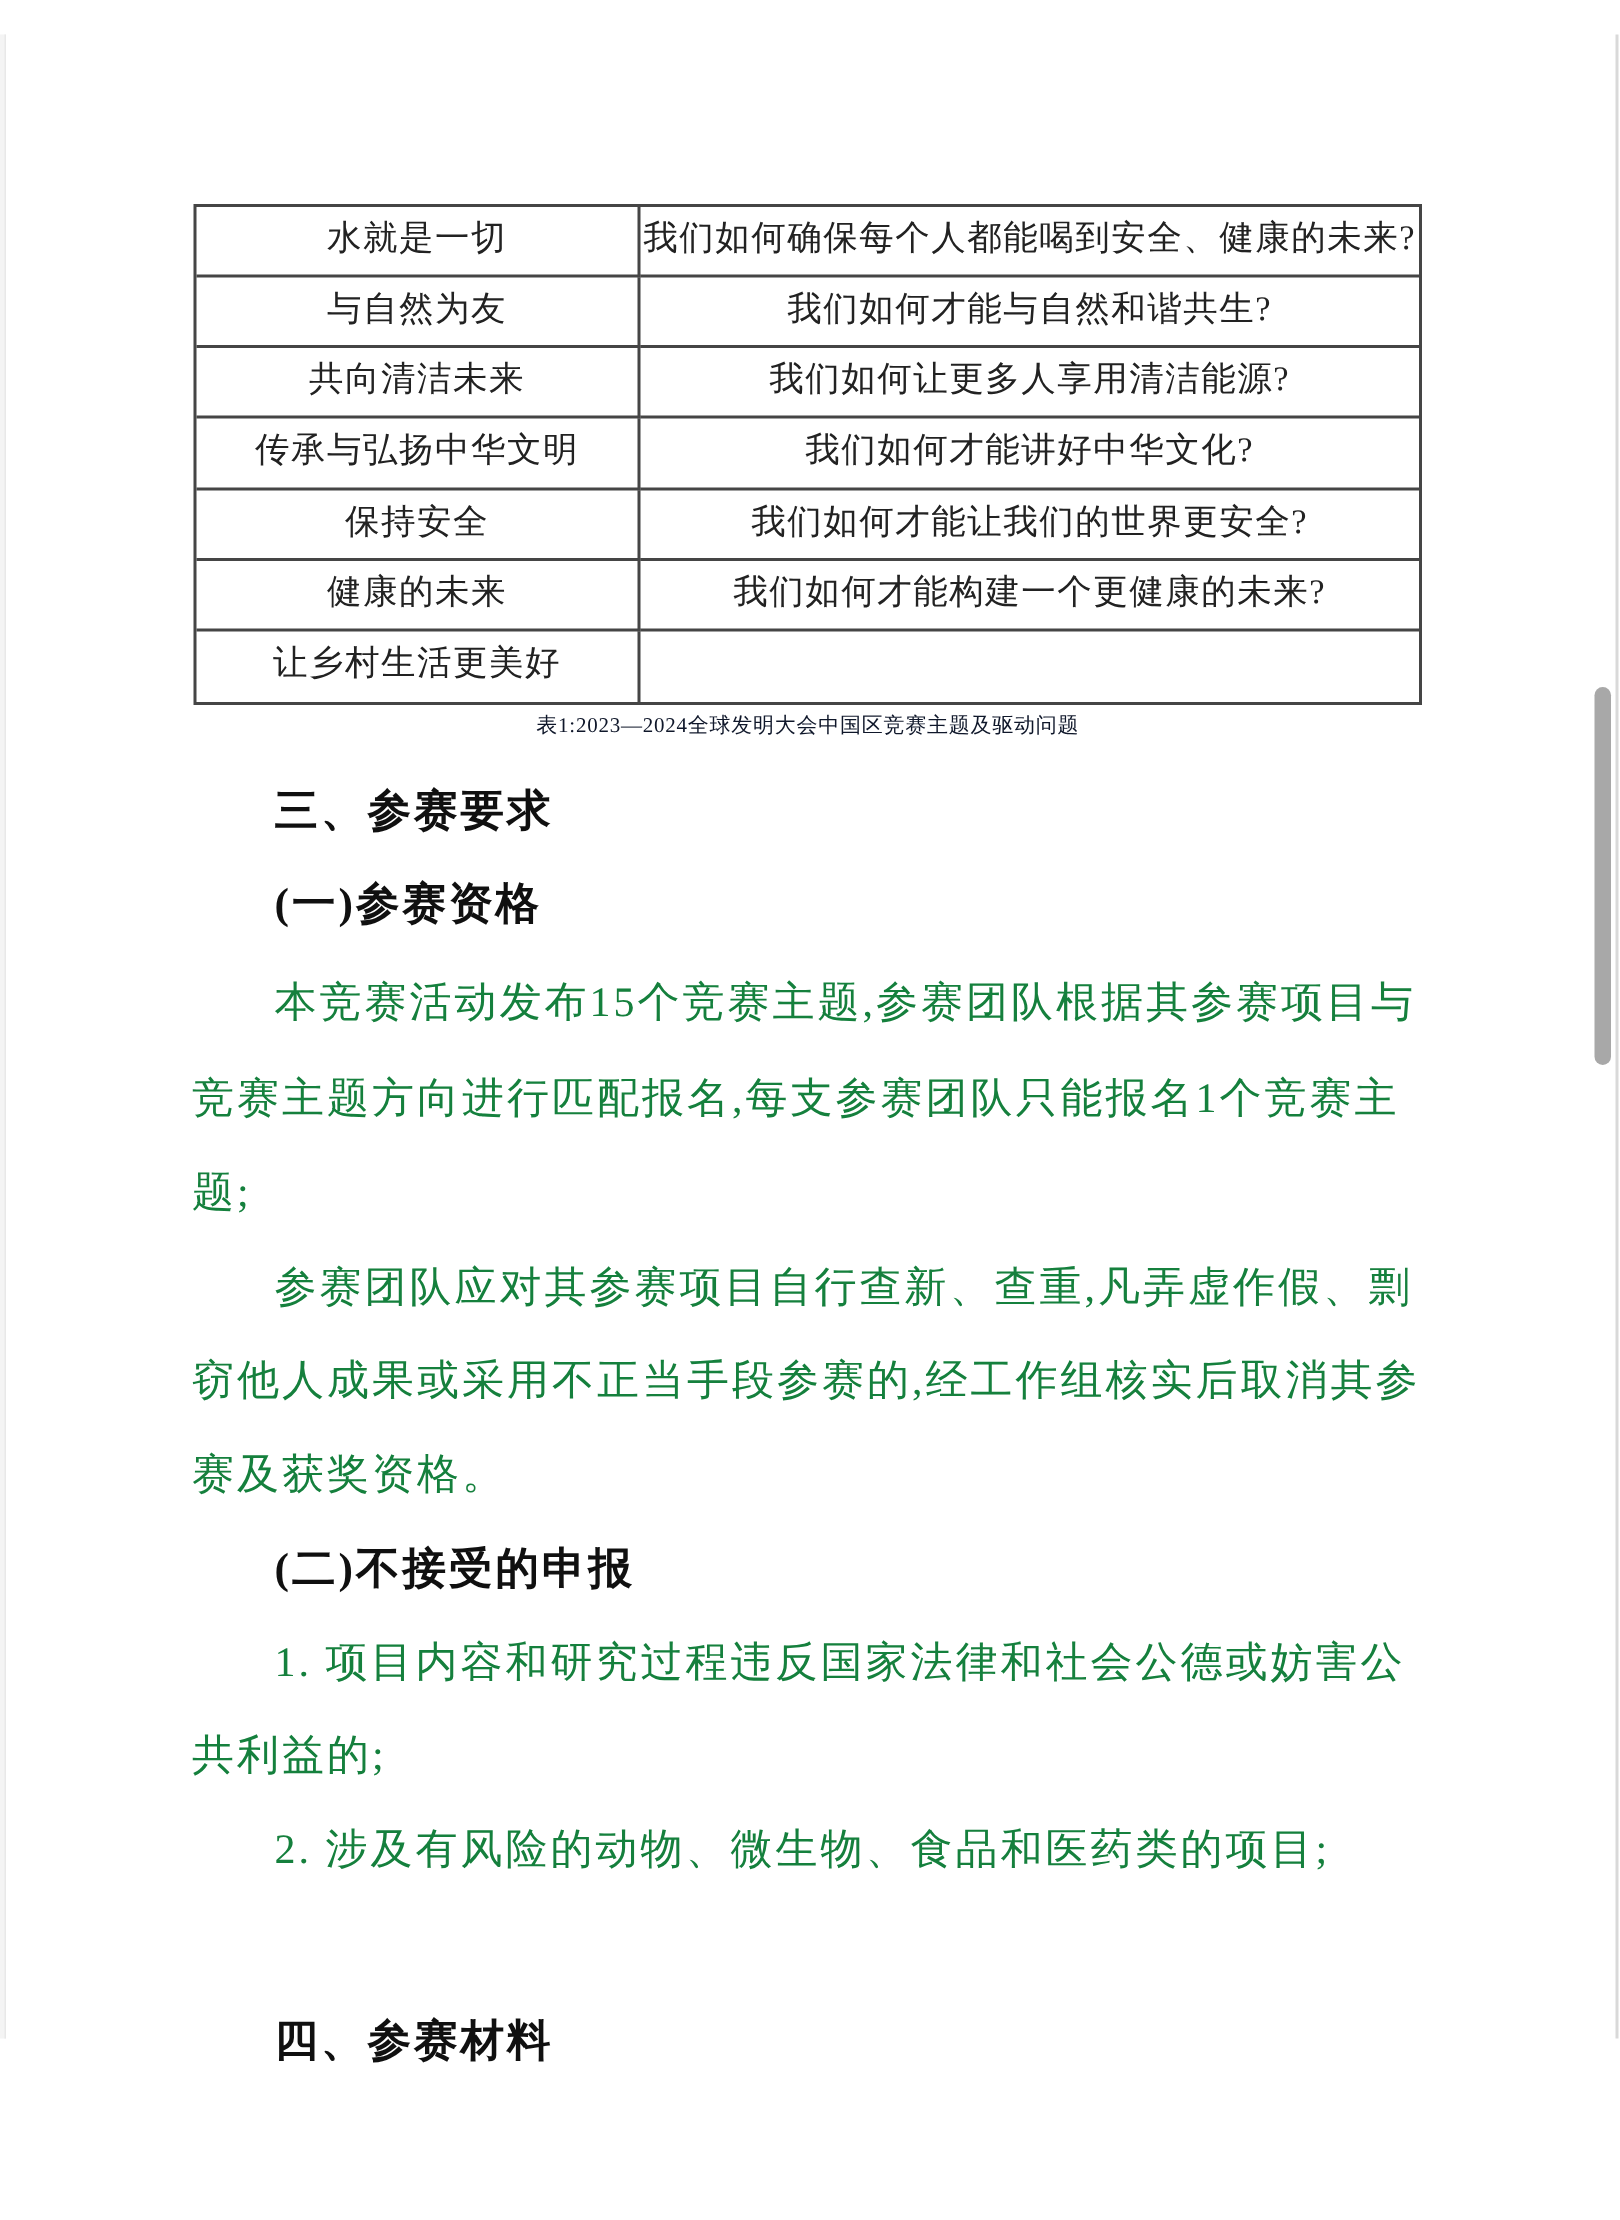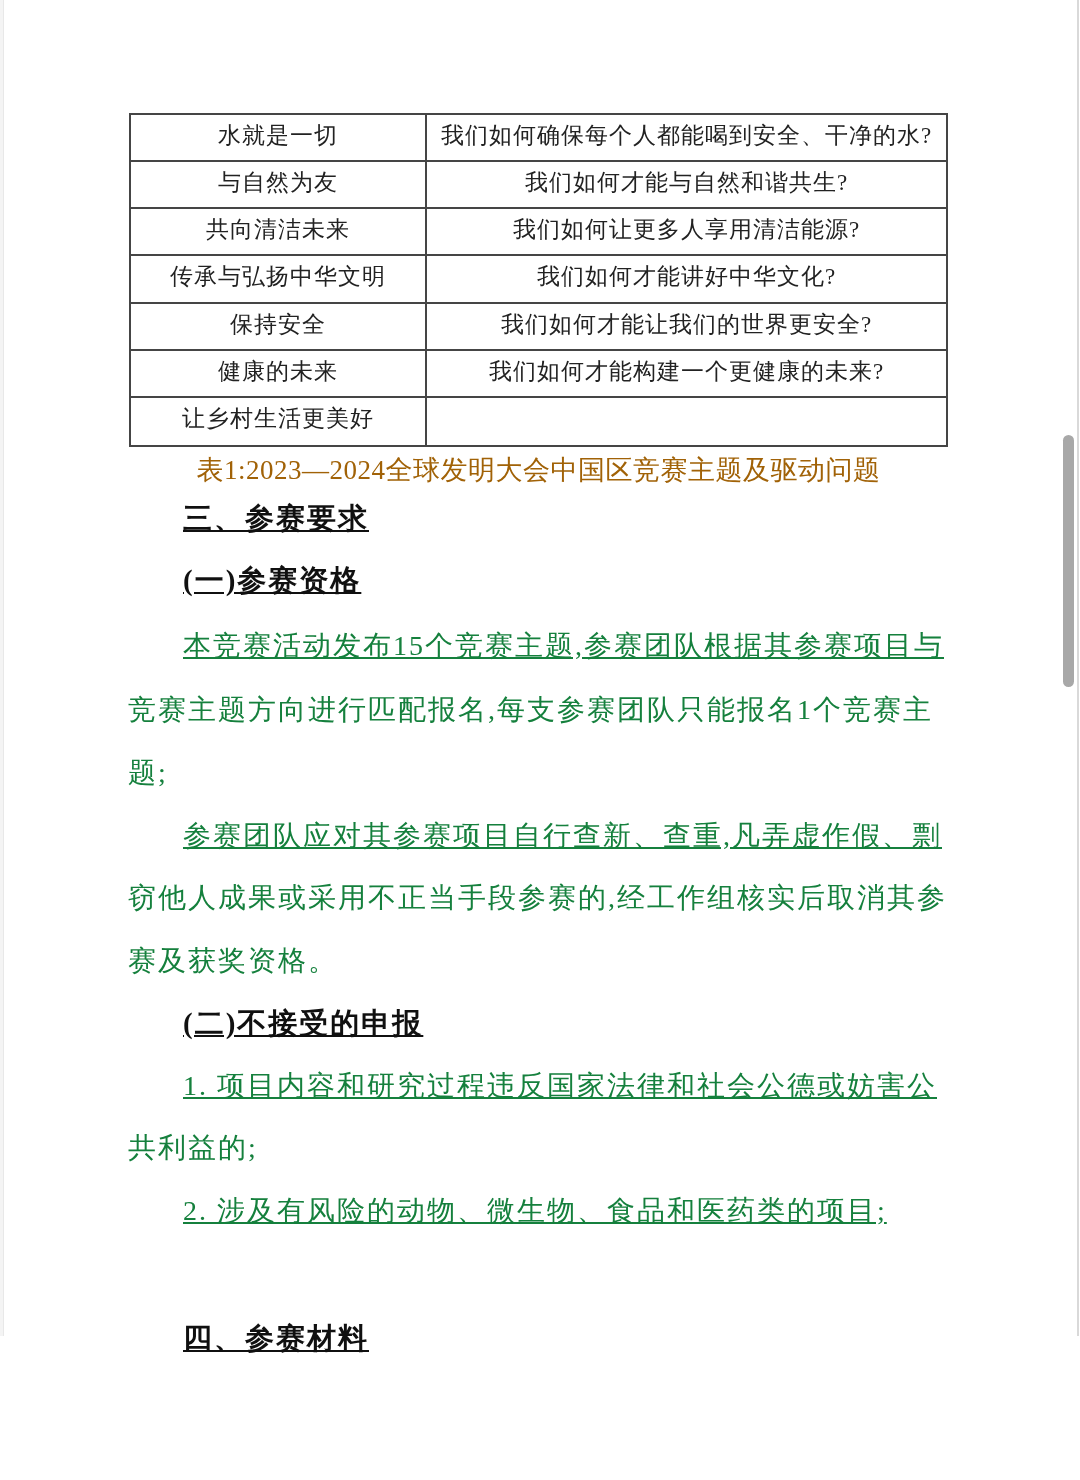--- a/index.html
+++ b/index.html
@@ -6,20 +6,21 @@
   html, body {
     width: 1080px; height: 1480px;
     background: #ffffff;
     overflow: hidden;
     font-family: "Liberation Serif", "DejaVu Serif", serif;
   }
   .page {
     position: relative;
     width: 1080px; height: 1336px;
     background: #ffffff;
+    margin-top: 23px;
   }
   .edge-left {
     position: absolute; left: 0; top: 0;
     width: 4px; height: 100%;
     background: #f4f4f4;
     border-right: 1px solid #e8e8e8;
   }
   .edge-right {
     position: absolute; left: 1077px; top: 0;
     width: 2px; height: 100%;
@@ -52,53 +53,53 @@
     white-space: nowrap;
     border-bottom: 2px solid #454545;
     overflow: hidden;
   }
   .cell.theme { border-right: 2px solid #454545; }
   .table-caption {
     position: absolute;
     left: 129px; top: 452px;
     width: 819px;
     text-align: center;
-    font-size: 27px;
+    font-size: 14px;
     letter-spacing: 0.5px;
-    color: #a16207;
+    color: #0f172a;
     white-space: nowrap;
   }
   .ln {
     position: absolute;
     left: 128px;
     width: 860px;
     font-size: 28px;
     letter-spacing: 2px;
     color: #15803d;
     white-space: nowrap;
     line-height: 1.2;
   }
-  .ln.indent { padding-left: 55px; text-decoration: underline; }
+  .ln.indent { padding-left: 55px; }
   .ln.bold {
     font-weight: 700;
     font-size: 29px;
     color: #101010;
   }
 </style>
 </head>
 <body>
 
 <div class="page">
 
   <div class="edge-left"></div>
   <div class="edge-right"></div>
 
   <div class="themes-table">
     <div class="cell theme">水就是一切</div>
-    <div class="cell question">我们如何确保每个人都能喝到安全、干净的水?</div>
+    <div class="cell question">我们如何确保每个人都能喝到安全、健康的未来?</div>
     <div class="cell theme">与自然为友</div>
     <div class="cell question">我们如何才能与自然和谐共生?</div>
     <div class="cell theme">共向清洁未来</div>
     <div class="cell question">我们如何让更多人享用清洁能源?</div>
     <div class="cell theme">传承与弘扬中华文明</div>
     <div class="cell question">我们如何才能讲好中华文化?</div>
     <div class="cell theme">保持安全</div>
     <div class="cell question">我们如何才能让我们的世界更安全?</div>
     <div class="cell theme">健康的未来</div>
     <div class="cell question">我们如何才能构建一个更健康的未来?</div>

